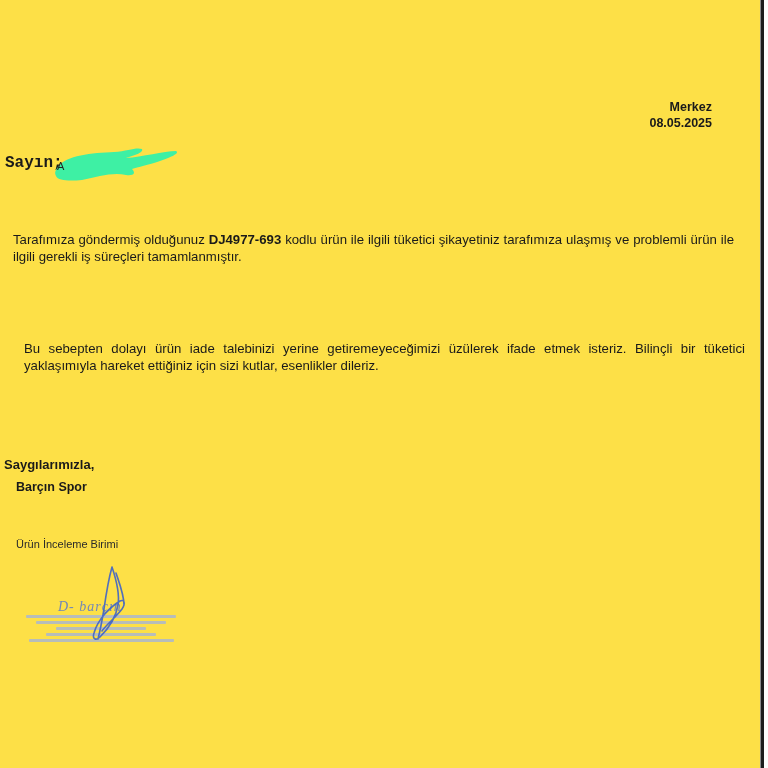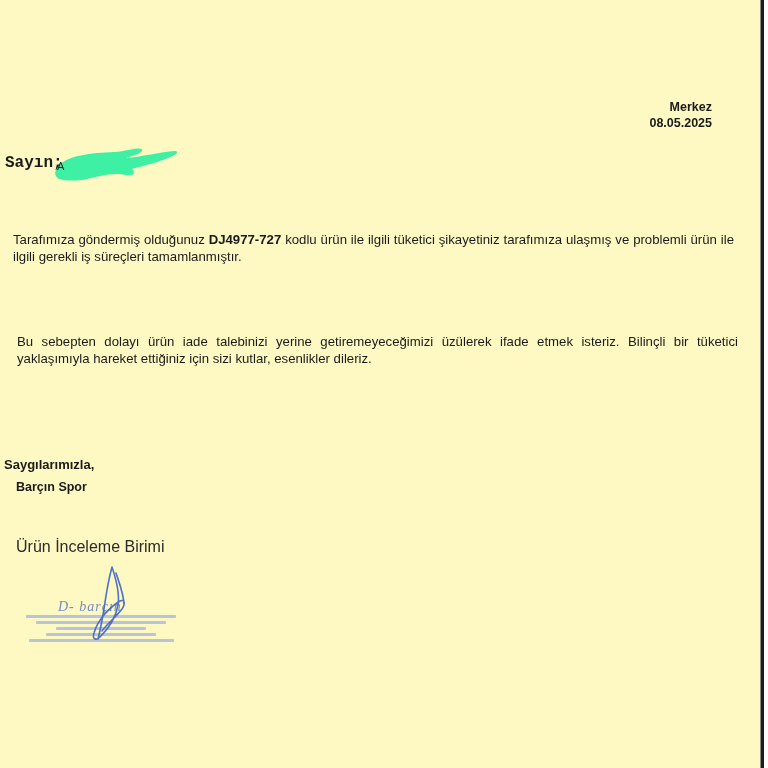--- a/index.html
+++ b/index.html
@@ -7,21 +7,21 @@
       padding: 0;
       width: 768px;
       height: 768px;
       overflow: hidden;
       background: #fdfdfd;
     }
     .page {
       position: relative;
       width: 764px;
       height: 768px;
-      background: #fef9c3;
+      background: #fde047;
       color: #1a1a1a;
       font-family: "Liberation Sans", sans-serif;
       font-size: 13.2px;
     }
     .edge {
       position: absolute;
       top: 0;
       right: 0;
       width: 4px;
       height: 768px;
@@ -52,21 +52,21 @@
       line-height: 17px;
       text-align: justify;
       text-align-last: left;
     }
     .p1 { top: 231px; }
     .p2 { top: 281px; }
     .p3 { top: 329px; }
 
     .closing { top: 457px; left: 4px; font-size: 13px; }
     .company { top: 480px; left: 16px; font-size: 12.5px; line-height: 15px; }
-    .unit { top: 538px; left: 16px; font-size: 16px; color: #2a2a2a; }
+    .unit { top: 538px; left: 16px; font-size: 11px; color: #2a2a2a; }
 
     .stamp {
       position: absolute;
       top: 565px;
       left: 20px;
       width: 160px;
       height: 80px;
     }
     .stamp-logo {
       position: absolute;
@@ -108,24 +108,24 @@
   <div class="abs location bold right">Merkez</div>
   <div class="abs date bold right">08.05.2025</div>
 
   <div class="abs salutation bold">Sayın;</div>
 
   <svg class="redaction" viewBox="0 0 130 40">
     <path d="M6,24 C14,12 40,10 62,9 C76,8 84,4 90,6 C92,10 80,13 74,15 C90,14 112,8 124,8 C128,10 120,14 108,18 C96,22 86,24 80,26 C84,30 82,33 74,32 C60,29 46,34 30,37 C18,38 6,38 4,33 C2,29 4,27 6,24 Z" fill="#3ef0a4"></path>
     <text x="5" y="27" font-size="11" font-family="Liberation Sans, sans-serif" fill="#222">A</text>
   </svg>
 
-  <p class="body-para p1" style="margin:0;"><span>Tarafımıza göndermiş olduğunuz </span><span class="bold">DJ4977-727</span><span> kodlu ürün ile ilgili tüketici şikayetiniz tarafımıza ulaşmış ve problemli ürün ile ilgili gerekli iş süreçleri tamamlanmıştır.</span></p>
+  <p class="body-para p1" style="margin:0;"><span>Tarafımıza göndermiş olduğunuz </span><span class="bold">DJ4977-693</span><span> kodlu ürün ile ilgili tüketici şikayetiniz tarafımıza ulaşmış ve problemli ürün ile ilgili gerekli iş süreçleri tamamlanmıştır.</span></p>
 
 
-  <p class="body-para p3" style="margin:4px;">Bu sebepten dolayı ürün iade talebinizi yerine getiremeyeceğimizi üzülerek ifade etmek isteriz. Bilinçli bir tüketici yaklaşımıyla hareket ettiğiniz için sizi kutlar, esenlikler dileriz.</p>
+  <p class="body-para p3" style="margin:11px;">Bu sebepten dolayı ürün iade talebinizi yerine getiremeyeceğimizi üzülerek ifade etmek isteriz. Bilinçli bir tüketici yaklaşımıyla hareket ettiğiniz için sizi kutlar, esenlikler dileriz.</p>
 
   <div class="abs closing bold">Saygılarımızla,</div>
 
   <div class="abs company bold">
     <div>Barçın Spor</div>
   </div>
 
   <div class="abs unit">Ürün İnceleme Birimi</div>
 
   <div class="stamp">

